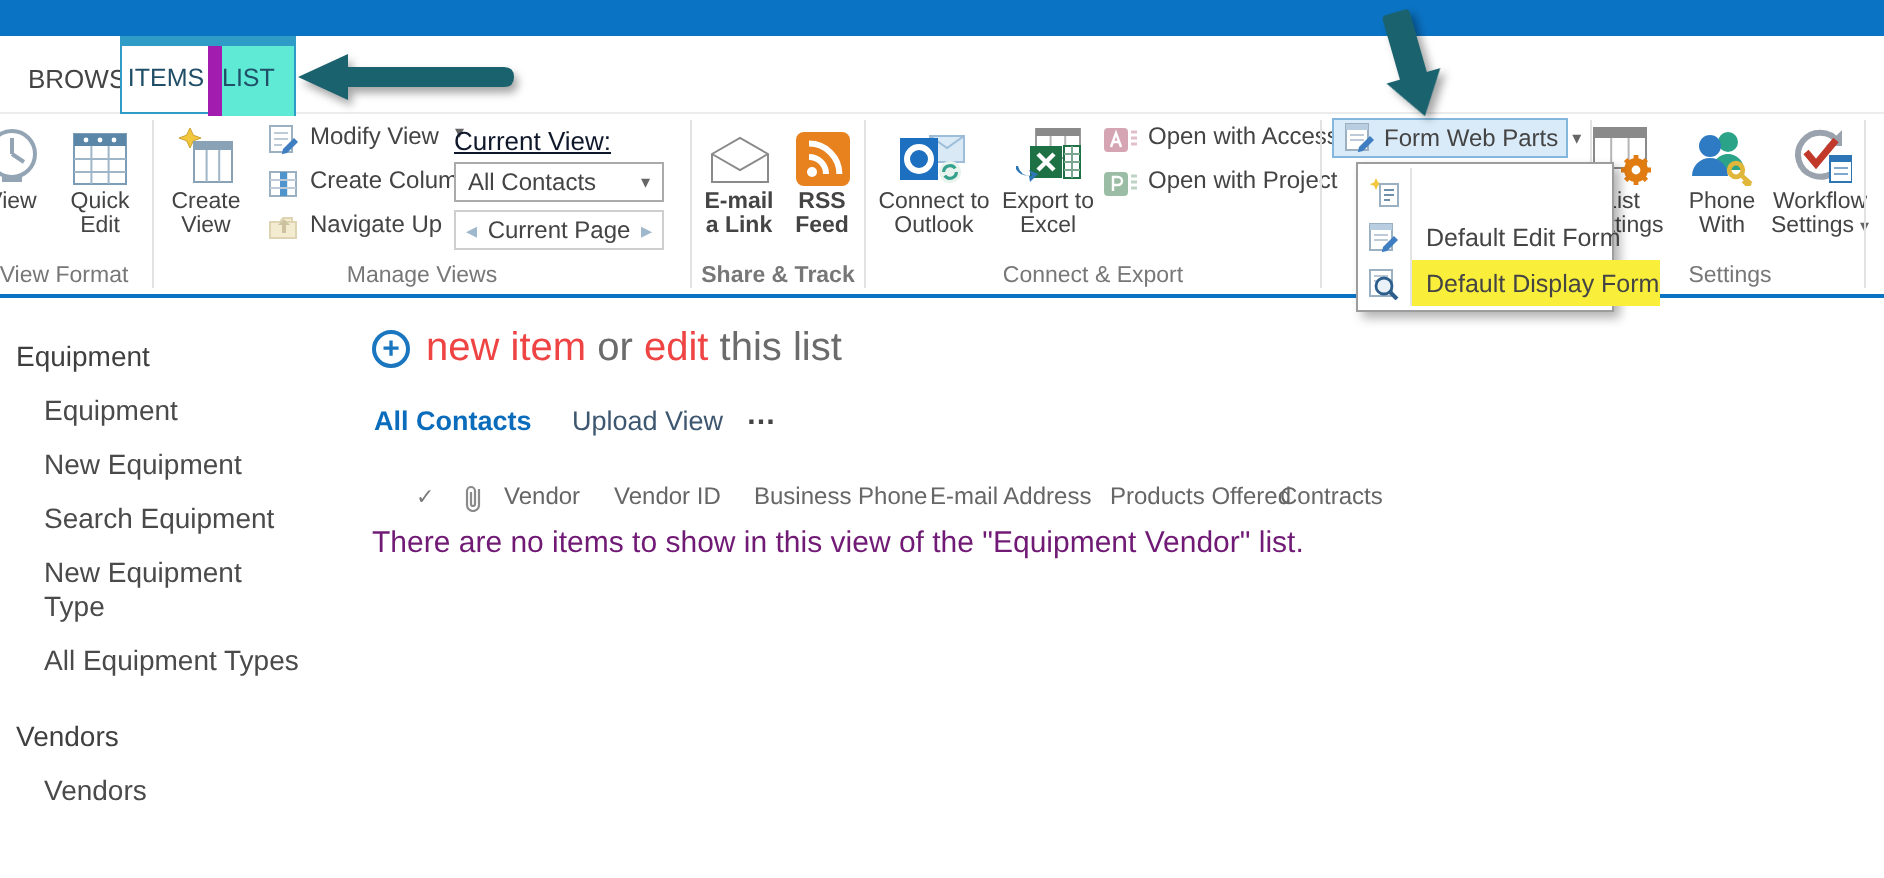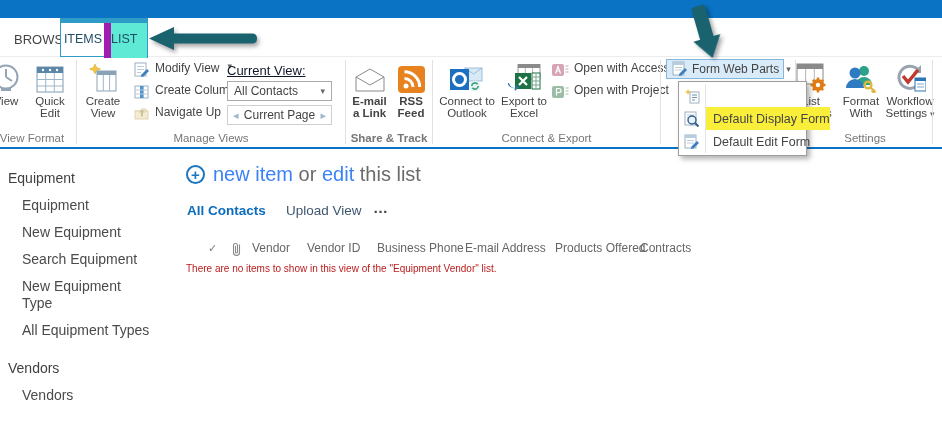--- a/index.html
+++ b/index.html
@@ -59,31 +59,31 @@
   
   .sidebar{position:absolute;left:0;top:149px;width:184px;}
   .sb-title{margin:21px 0 0 8px;font-size:14px;color:#3f3f3f;line-height:17px;}
   .sb-item{margin:10px 0 0 22px;font-size:14px;color:#4a4a4a;line-height:17px;max-width:128px;cursor:default;}
   
   .main{position:absolute;left:186px;top:149px;width:756px;height:290px;}
   .heading{position:absolute;left:0;top:14px;display:flex;align-items:center;gap:8px;}
   .plus-circle{width:19px;height:19px;border-radius:50%;border:2px solid #1b76c0;color:#1b76c0;display:flex;align-items:center;
     justify-content:center;font-size:15px;font-weight:bold;line-height:1;box-sizing:border-box;}
   .heading-text{font-size:20px;color:#6b6b6b;white-space:nowrap;}
-  .heading-text .hlink{color:#3b82f6;}
+  .heading-text .hlink{color:#ef4444;}
   .viewtabs{position:absolute;left:1px;top:54px;height:16px;}
   .vt-active{position:absolute;left:0;font-size:13.5px;font-weight:bold;color:#0b6cbc;white-space:nowrap;}
   .vt{position:absolute;left:99px;font-size:13.5px;color:#3e5770;white-space:nowrap;}
   .vt-more{position:absolute;left:186px;top:-4px;font-size:15px;font-weight:bold;color:#444;letter-spacing:1px;}
   .header-row{position:absolute;left:0;top:92px;height:16px;font-size:12px;color:#666;}
   .header-row span{position:absolute;white-space:nowrap;}
   .hr-check{left:22px;top:1px;color:#7a7a7a;font-size:11px;}
   .hr-clip{left:45px;top:0;}
   .hr-c0{left:66px;} .hr-c1{left:121px;} .hr-c2{left:191px;} .hr-c3{left:279px;} .hr-c4{left:369px;} .hr-c5{left:454px;}
-  .empty-msg{position:absolute;left:0;top:114px;font-size:10px;color:#b91c1c;white-space:nowrap;}
+  .empty-msg{position:absolute;left:0;top:114px;font-size:15px;color:#701a75;white-space:nowrap;}
 </style>
 </head>
 <body>
 
 <div class="topbar"></div>
 
 <div class="tabrow">
   <div class="tab-browse">BROWSE</div>
   <div class="ctx-group">
     <div class="ctx-strip"></div>
@@ -291,21 +291,21 @@
       <span class="ic">
         <svg width="32" height="29">
             <circle cx="19" cy="7" r="5" fill="#2aa389"></circle>
             <path d="M11 21a8 8 0 0 1 16 0z" fill="#2aa389"></path>
             <circle cx="10" cy="9" r="5.5" fill="#2f7bc3"></circle>
             <path d="M1 24a9 9 0 0 1 18 0z" fill="#2f7bc3"></path>
             <circle cx="23" cy="21" r="3.4" fill="none" stroke="#e0b73a" stroke-width="2.4"></circle>
             <path d="M25.5 23.5l5 4.5M28.5 26l-1.8 2M30 27.5l-1.8 2" stroke="#e0b73a" stroke-width="2.2" fill="none"></path>
           </svg>
       </span>
-      <span class="lbl">Format With</span>
+      <span class="lbl">Phone With</span>
     </div>
     <div class="bigbtn" style="left:90px;top:2px;width:48px;">
       <span class="ic">
         <svg width="32" height="30">
             <path d="M25 8A11 11 0 1 0 27 15" fill="none" stroke="#9aa3ad" stroke-width="3"></path>
             <path d="M27 2v8h-8z" fill="#9aa3ad"></path>
             <path d="M9 13l5 6 10-12" fill="none" stroke="#c0392b" stroke-width="3.4"></path>
             <rect x="21" y="15" width="11" height="13" fill="#fff" stroke="#2e75b5"></rect>
             <rect x="21" y="15" width="11" height="3" fill="#2e75b5"></rect>
             <path d="M23 21h7M23 24h7" stroke="#7fa8cc"></path>
@@ -324,42 +324,42 @@
 
 <div class="fwp-menu">
   <div class="menu-item">
     <span class="menu-ic">
       <svg width="16" height="16">
           <path d="M4 1l1 2.1 2.2.8-2.2.8L4 7 3 4.9.8 4.1 3 3.3z" fill="#f3c73d"></path>
           <rect x="6" y="4" width="9" height="11" fill="#fff" stroke="#9bb0c0"></rect>
           <path d="M8 7h5M8 9.5h5M8 12h3" stroke="#6f90a8"></path>
         </svg>
     </span>
+  </div>
+  <div class="menu-item">
+    <span class="menu-ic">
+      <svg width="16" height="16">
+          <rect x="1" y="1" width="11" height="13" fill="#fff" stroke="#9bb0c0"></rect>
+          <rect x="1" y="1" width="11" height="3" fill="#b9cde0"></rect>
+          <path d="M3 6.5h7M3 9h7" stroke="#bccbd7"></path>
+          <path d="M7.5 12.5l5.5-5.5 2 2-5.5 5.5-2.6.6z" fill="#3f7fc1"></path>
+        </svg>
+    </span>
+    <span class="menu-label">Default Edit Form</span>
   </div>
   <div class="menu-item hl">
     <span class="menu-ic">
       <svg width="16" height="16">
           <rect x="1" y="1" width="11" height="13" fill="#fff" stroke="#9bb0c0"></rect>
           <path d="M3 4h7M3 6.5h7" stroke="#b9c8d4"></path>
           <circle cx="8" cy="9" r="4" fill="#eaf2f8" stroke="#2e5e8c" stroke-width="1.4"></circle>
           <path d="M11 12l3.5 3.5" stroke="#2e5e8c" stroke-width="2"></path>
         </svg>
     </span>
     <span class="menu-label">Default Display Form</span>
-  </div>
-  <div class="menu-item">
-    <span class="menu-ic">
-      <svg width="16" height="16">
-          <rect x="1" y="1" width="11" height="13" fill="#fff" stroke="#9bb0c0"></rect>
-          <rect x="1" y="1" width="11" height="3" fill="#b9cde0"></rect>
-          <path d="M3 6.5h7M3 9h7" stroke="#bccbd7"></path>
-          <path d="M7.5 12.5l5.5-5.5 2 2-5.5 5.5-2.6.6z" fill="#3f7fc1"></path>
-        </svg>
-    </span>
-    <span class="menu-label">Default Edit Form</span>
   </div>
 </div>
 
 <div class="arrow-left">
   <svg width="112" height="28" class="arrow-shape">
     <path d="M0 13.5 L25 2 L25 8.5 L103 8.5 Q108 8.5 108 13.5 Q108 18.5 103 18.5 L25 18.5 L25 25 Z" fill="#19626e"></path>
   </svg>
 </div>
 <div class="arrow-down">
   <svg width="32" height="56" class="arrow-shape">

